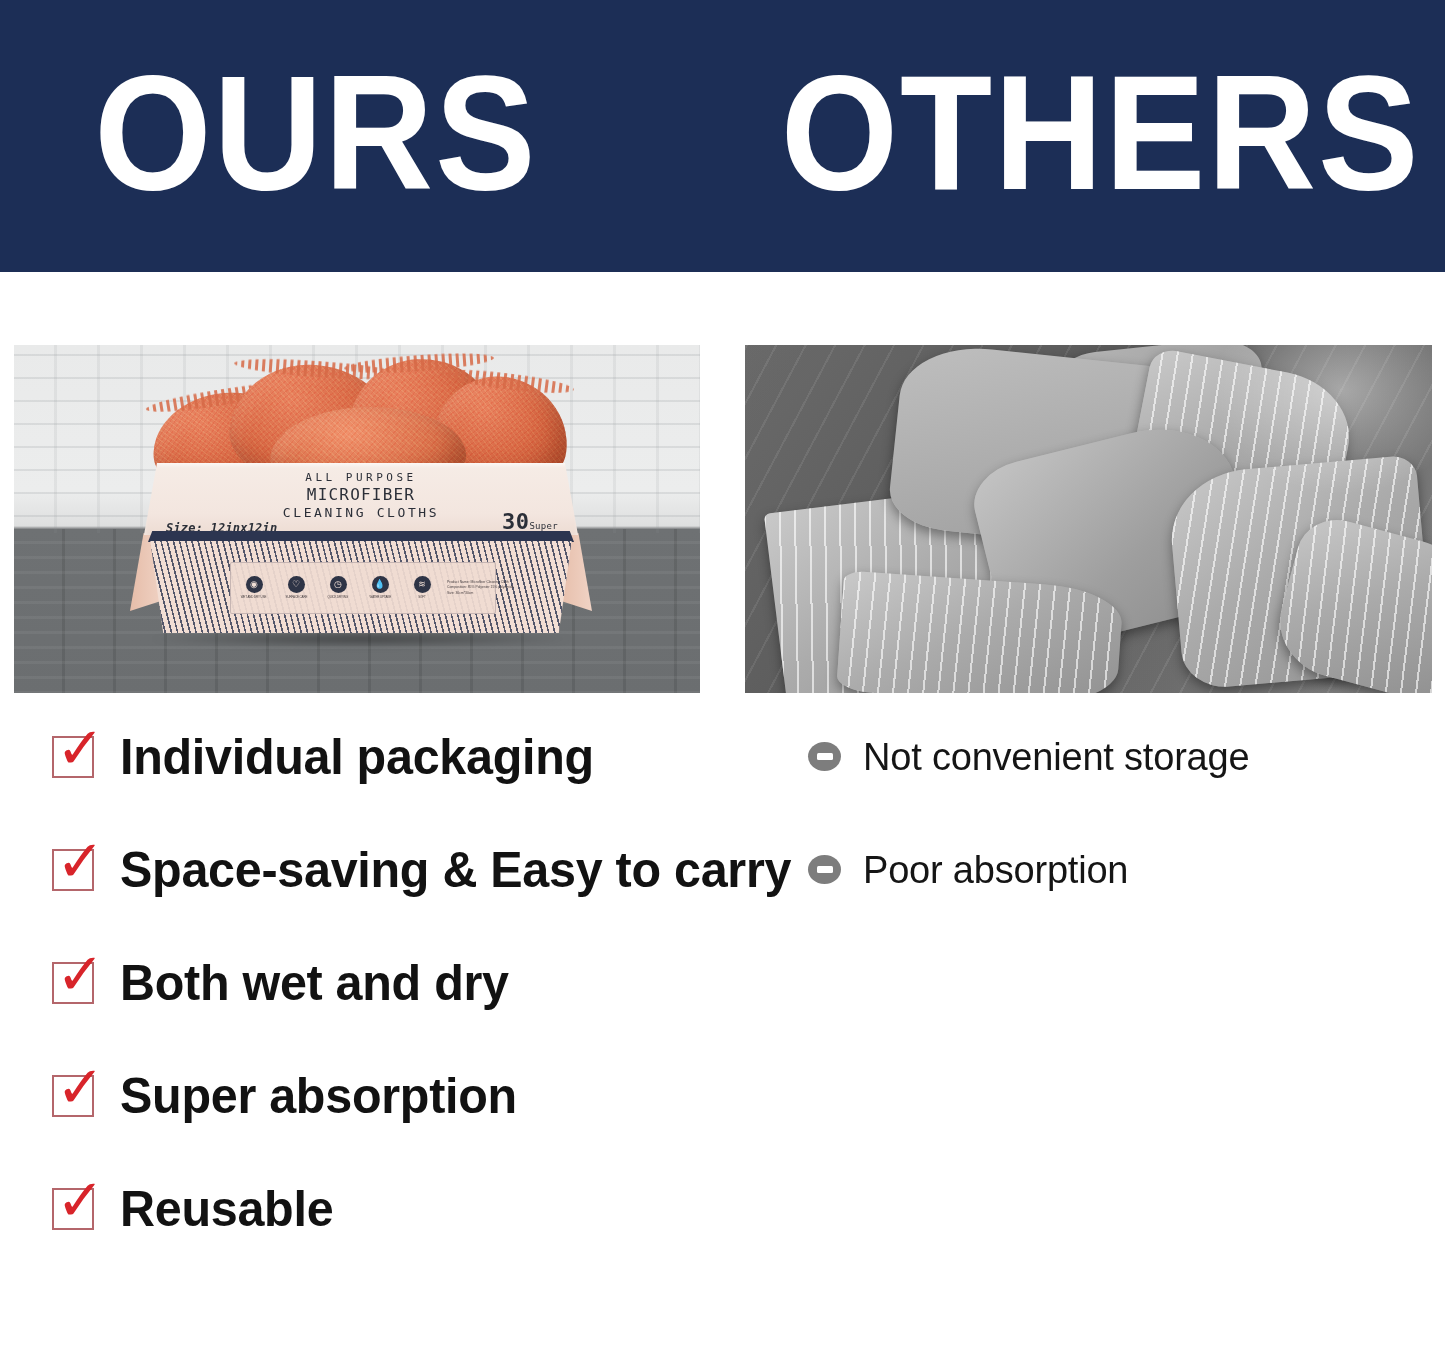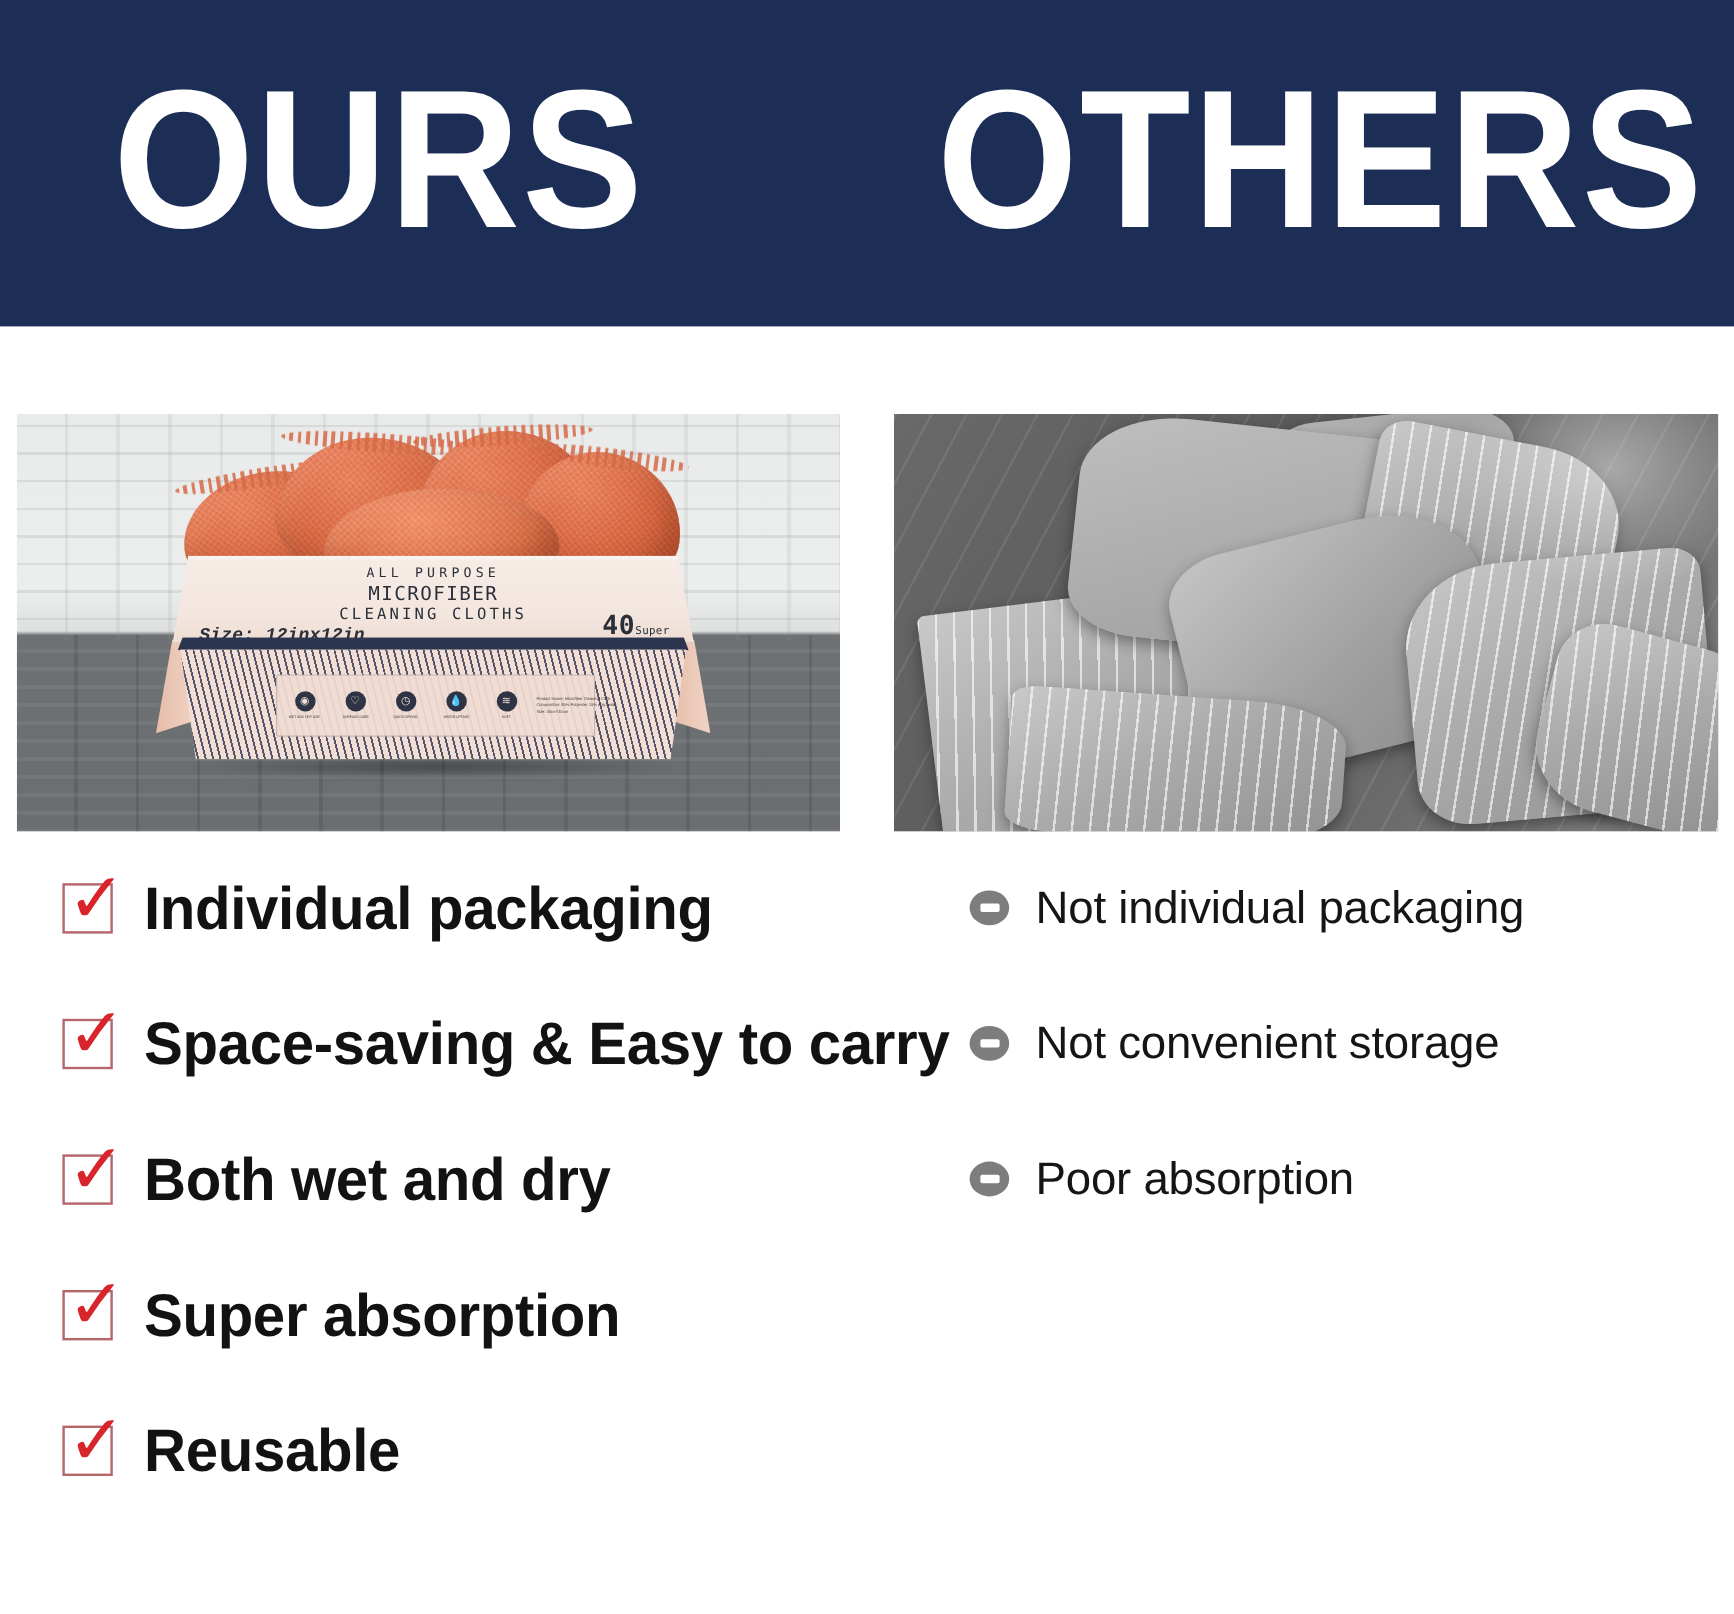--- a/index.html
+++ b/index.html
@@ -207,21 +207,21 @@
     position: absolute; left: 18px; top: 0; width: 434px; height: 72px;
     color: #2b2f38;
     font-family: "DejaVu Sans Mono", "Liberation Mono", monospace;
     text-align: center;
   }
   .print .l-all   { font-size: 11px; letter-spacing: 3.5px; margin-top: 8px; }
   .print .l-micro { font-size: 16px; letter-spacing: 1.2px; font-weight: 400; margin-top: 1px; }
   .print .l-clean { font-size: 13px; letter-spacing: 2.6px; margin-top: 1px; }
   .print .l-size  {
     position: absolute; left: 22px; top: 58px;
-    font-size: 15px; letter-spacing: 0.2px; font-style: italic; font-weight: 700; font-family: Liberation Mono, monospace;
+    font-size: 12px; letter-spacing: 0.2px; font-style: italic; font-weight: 700;
   }
   .print .l-count {
     position: absolute; right: 20px; top: 46px;
     font-size: 22px; font-weight: 700; letter-spacing: 0.5px;
   }
   .print .l-count small { font-size: 9px; font-weight: 400; letter-spacing: 0.3px; }
 
   
   .scene-right {
     position: absolute; inset: 0;
@@ -379,21 +379,21 @@
       <div class="shadow-under"></div>
       <div class="side-flap-l"></div>
       <div class="side-flap-r"></div>
       <div class="top-face"></div>
       <div class="print">
         <div class="l-all">ALL PURPOSE</div>
         <div class="l-micro">MICROFIBER</div>
         <div class="l-clean">CLEANING CLOTHS</div>
         <div class="l-size">Size: 12inx12in</div>
         <div class="l-count">
-          <span>40</span><small>Super</small>
+          <span>30</span><small>Super</small>
         </div>
       </div>
       <div class="navy-band"></div>
       <div class="front-face">
         <div class="stripes"></div>
         <div class="label-plate">
           <div class="feat-icons">
             <div class="feat">
               <div class="disc">◉</div>
               <div class="cap">WET AND DRY USE</div>
@@ -475,29 +475,23 @@
         </div>
       <div class="pro-label">Reusable</div>
     </div>
   </div>
 
   <div class="list-col cons">
     <div class="row con">
       <div class="minus">
           <i></i>
         </div>
-      <div class="con-label">Not individual packaging</div>
+      <div class="con-label">Not convenient storage</div>
     </div>
     <div class="row con">
       <div class="minus">
           <i></i>
         </div>
-      <div class="con-label">Not convenient storage</div>
-    </div>
-    <div class="row con">
-      <div class="minus">
-          <i></i>
-        </div>
       <div class="con-label">Poor absorption</div>
     </div>
   </div>
 
 </div>
 
 </body></html>

